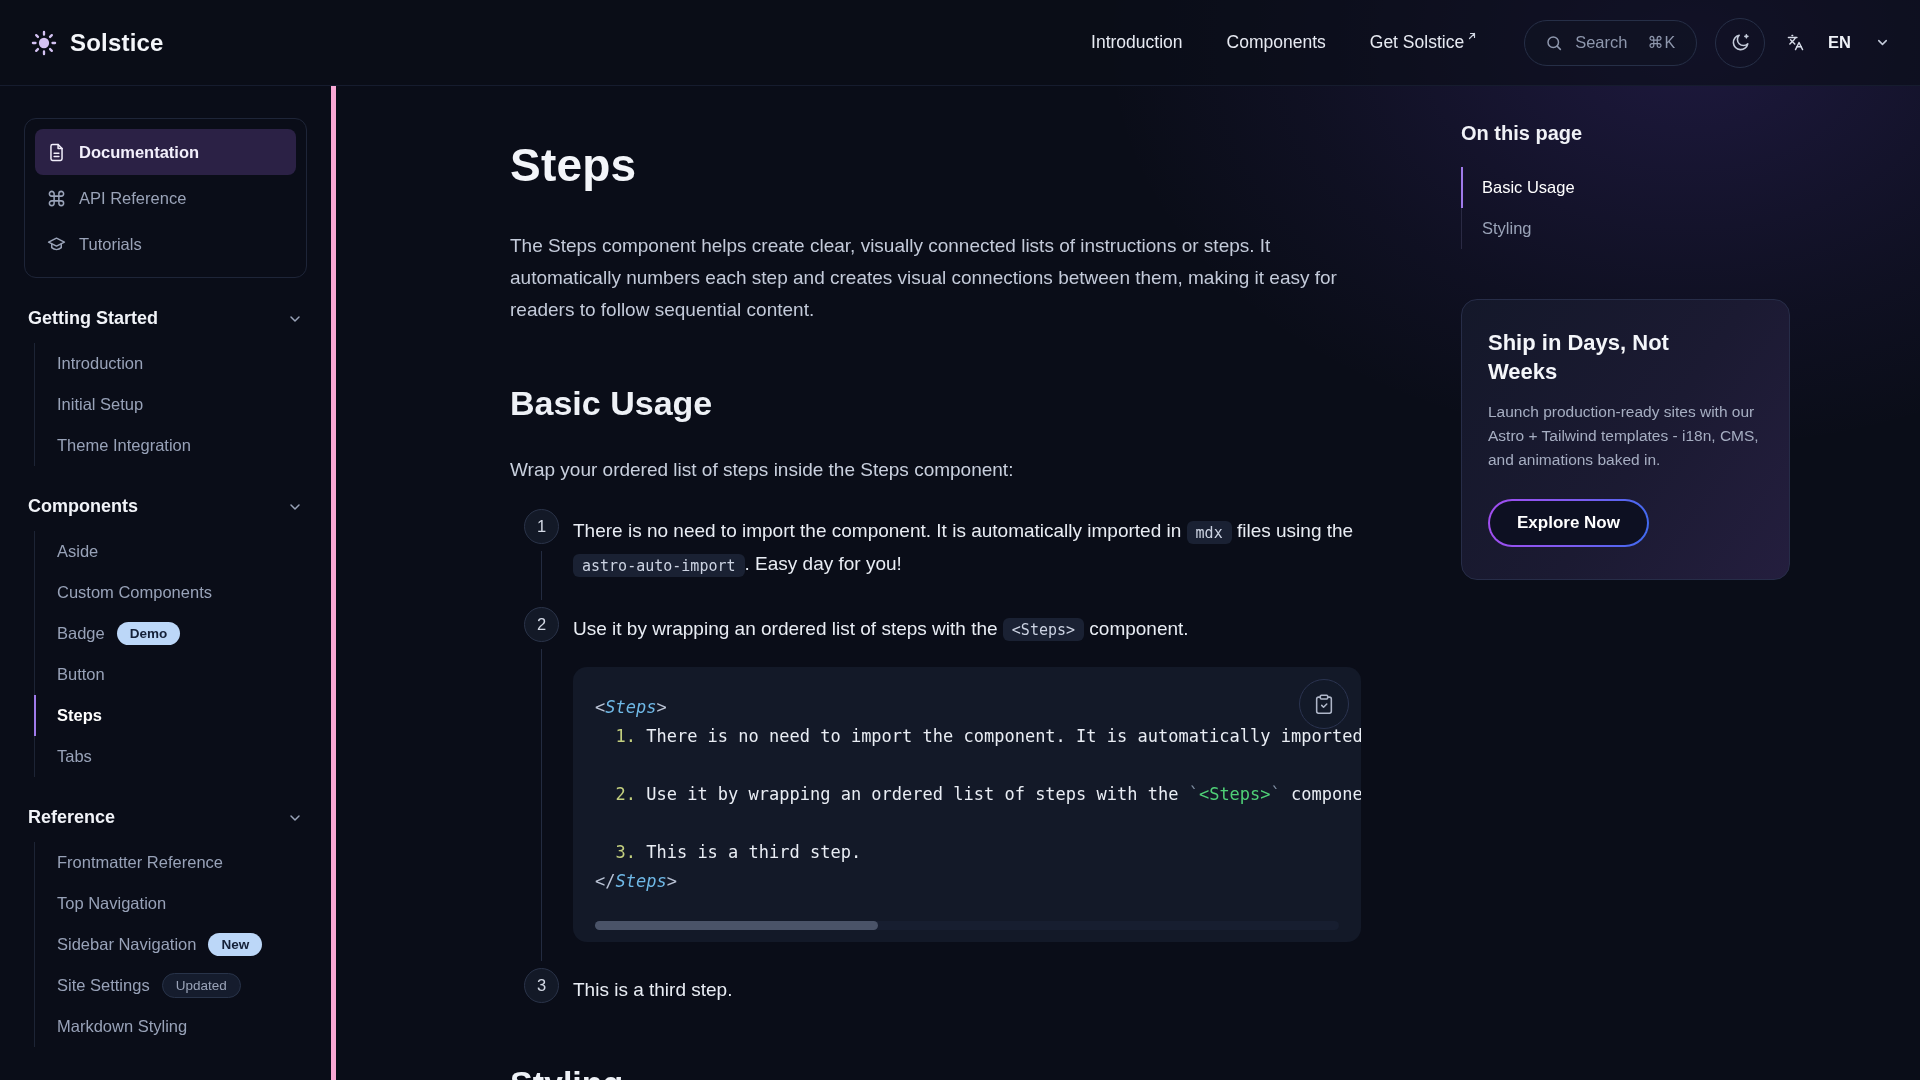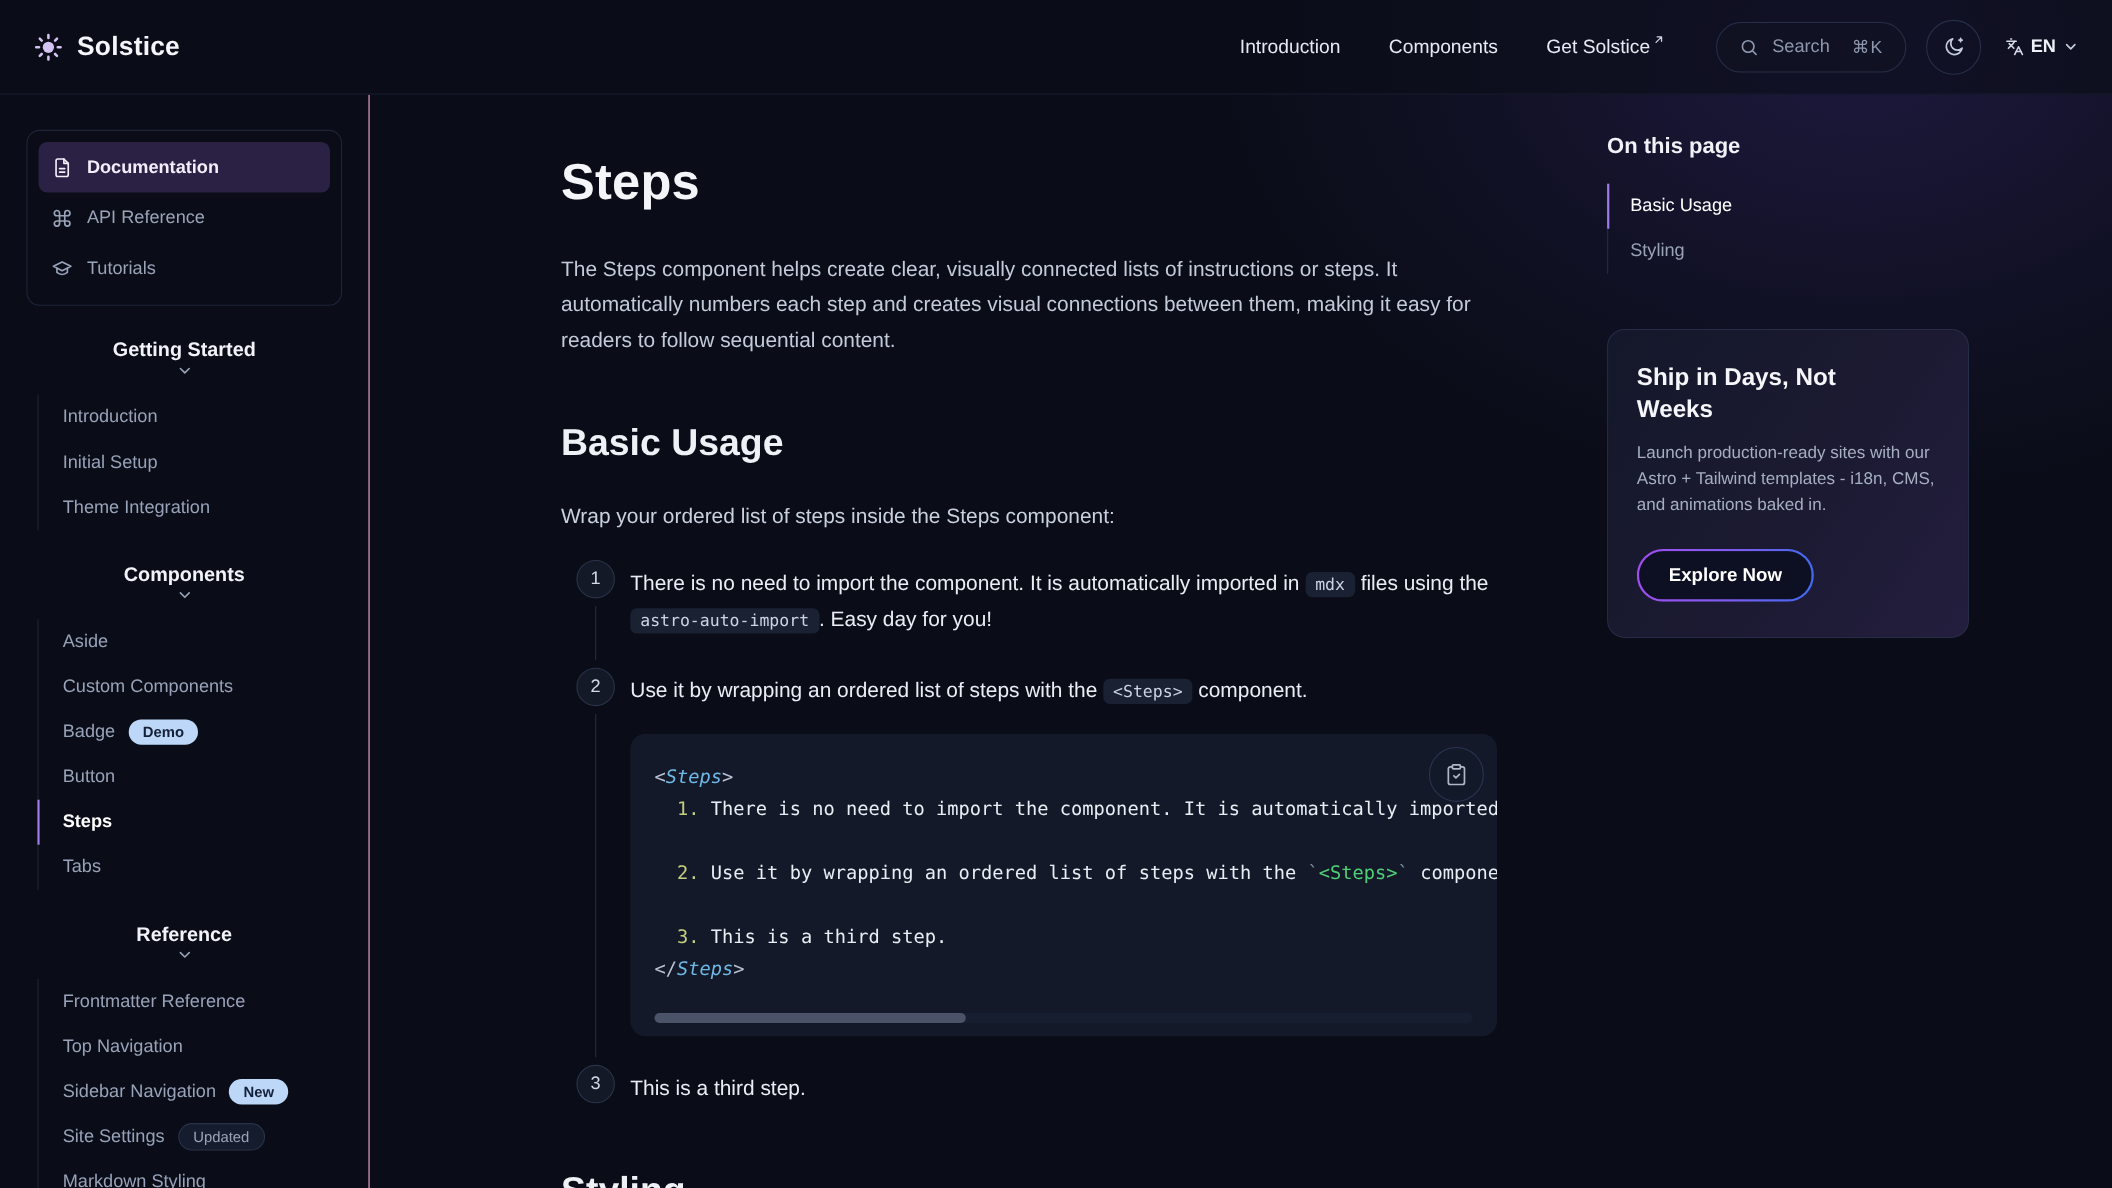--- a/index.html
+++ b/index.html
@@ -19,34 +19,34 @@
   nav.top-links a { color:#e7eaf2; font-size:17.5px; text-decoration:none; cursor:pointer; display:flex; align-items:flex-start; gap:2px; }
   .ext-arrow { width:12px; height:12px; color:#cfd5e2; margin-top:-2px; }
   .search-pill { margin-left:46px; display:flex; align-items:center; gap:12px; height:46px; padding:0 20px;
     border:1px solid #262f47; border-radius:24px; color:#8e97ad; cursor:pointer; background:rgba(16,20,34,0.5); }
   .search-pill .mag { width:18px; height:18px; }
   .search-pill .s-label { font-size:16.5px; }
   .search-pill .s-kbd { font-size:16px; margin-left:8px; color:#8e97ad; letter-spacing:1px; }
   .theme-btn { margin-left:18px; width:50px; height:50px; border-radius:50%; border:1px solid #262f47;
     background:transparent; display:flex; align-items:center; justify-content:center; color:#c4cbda; cursor:pointer; }
   .theme-btn svg { width:21px; height:21px; }
-  .lang { margin-left:22px; display:flex; align-items:center; gap:6px; color:#eef1f7; cursor:pointer; }
+  .lang { margin-left:22px; display:flex; align-items:center; gap:24px; color:#eef1f7; cursor:pointer; }
   .lang .tr-icon { width:17px; height:17px; color:#d6dbe7; }
   .lang .code { font-size:16.5px; font-weight:600; }
   .lang .chev { width:15px; height:15px; color:#c4cbda; }
 
   
   .sidebar { position:absolute; top:86px; left:0; bottom:0; width:336px; z-index:2;
-    border-right:1px solid #f9a8d4; padding:32px 24px 0 24px; }
+    border-right:5px solid #f9a8d4; padding:32px 24px 0 24px; }
   .side-card { border:1px solid #1e2538; border-radius:12px; padding:10px; }
   .side-card .row { display:flex; align-items:center; gap:13px; height:46px; padding:0 12px;
     border-radius:8px; color:#9aa3b8; font-size:16.5px; cursor:pointer; }
   .side-card .row.active { background:#2b2145; color:#f2effb; font-weight:600; }
   .side-card .row svg { width:19px; height:19px; flex:none; }
-  .group-head { display:flex; align-items:center; justify-content:space-between; margin:30px 4px 14px 4px; cursor:pointer;flex-direction:column; }
+  .group-head { display:flex; align-items:center; justify-content:space-between; margin:30px 4px 14px 4px; cursor:pointer; }
   .group-head .g-title { font-size:18px; font-weight:700; color:#f1f3f8; }
   .group-head .chev { width:16px; height:16px; color:#9aa3b8; }
   .group-list { margin-left:10px; }
   .group-list .g-item { display:flex; align-items:center; height:41px; padding-left:22px;
     border-left:1px solid #1d2435; color:#98a2b8; font-size:16.5px; cursor:pointer; }
   .group-list .g-item.active { border-left:2px solid #9f7aea; padding-left:21px; color:#ffffff; font-weight:600; }
   .pill { margin-left:12px; font-size:13.5px; font-weight:600; padding:4px 13px; border-radius:999px; }
   .pill.info { background:#bcd7f8; color:#142038; }
   .pill.muted { background:#151c2d; border:1px solid #283349; color:#9aa3b8; font-weight:500; }
 

